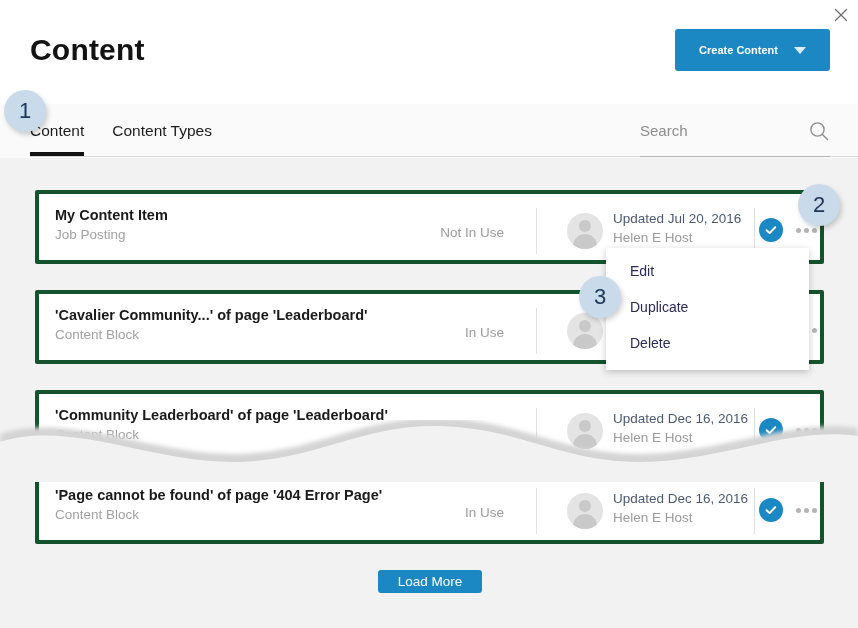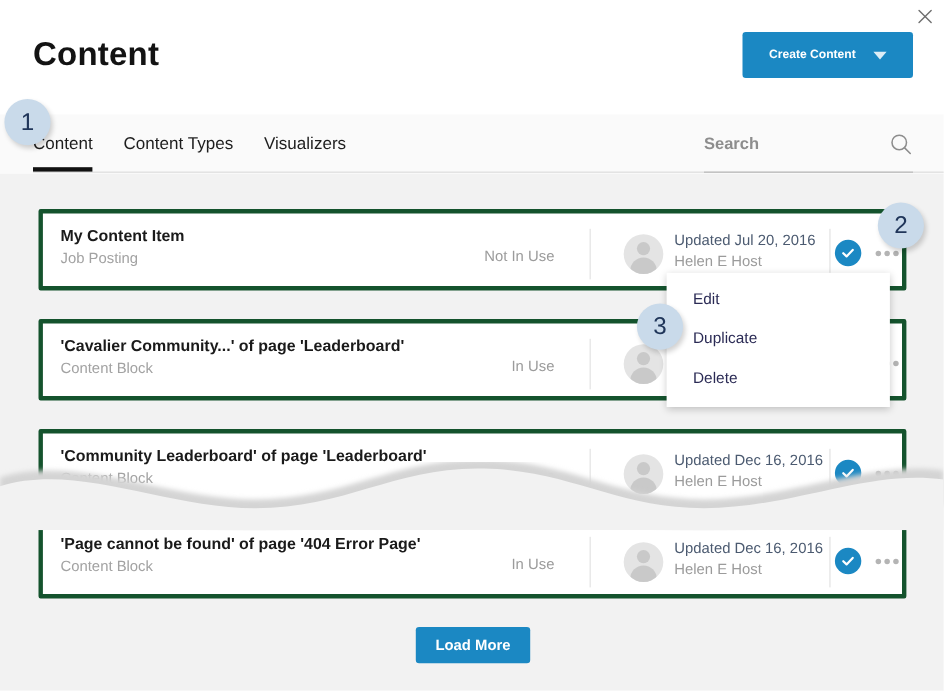--- a/index.html
+++ b/index.html
@@ -122,21 +122,20 @@
   }
   .search-input {
     width: 160px;
     border: none;
     background: transparent;
     outline: none;
     font-family: "Liberation Sans", sans-serif;
     font-size: 15px;
     color: #555;
     padding: 0 0 8px 0;
-    font-weight: bold;
   }
   .search-input::placeholder { color: #8d8d8d; }
   .search-icon {
     position: absolute;
     right: 0; top: -2px;
     color: #8d8d8d;
   }
   .search-rule {
     position: absolute;
     right: 28px;
@@ -313,28 +312,28 @@
     z-index: 30;
     pointer-events: none;
   }
 
   
   .load-more {
     position: absolute;
     left: 378px;
     top: 412px;
     width: 104px;
-    height: 33px;
+    height: 23px;
     background: #1b88c3;
     border: none;
     border-radius: 3px;
     color: #ffffff;
     font-family: "Liberation Sans", sans-serif;
     font-size: 13.5px;
-    font-weight: bold;
+    font-weight: normal;
     cursor: pointer;
   }
 
   
   .callout {
     position: absolute;
     width: 42px;
     height: 42px;
     border-radius: 50%;
     background: #c9daea;
@@ -371,23 +370,20 @@
   </div>
 
   <div class="tabbar">
     <div class="tab-underline"></div>
     <div class="tabs">
       <div class="tab active">
         <span>Content</span>
       </div>
       <div class="tab">
         <span>Content Types</span>
-      </div>
-      <div class="tab">
-        <span>Visualizers</span>
       </div>
     </div>
     <div class="search-wrap">
       <input class="search-input" type="text" placeholder="Search" value="" style="">
       <span class="search-icon">
         <svg width="22" height="22" viewBox="0 0 22 22" aria-hidden="true">
           <circle cx="9.5" cy="9.5" r="6.6" stroke="#8d8d8d" stroke-width="1.4" fill="none"></circle>
           <path d="M14.4 14.4 L19.5 19.5" stroke="#8d8d8d" stroke-width="1.4" stroke-linecap="round"></path>
         </svg>
       </span>

